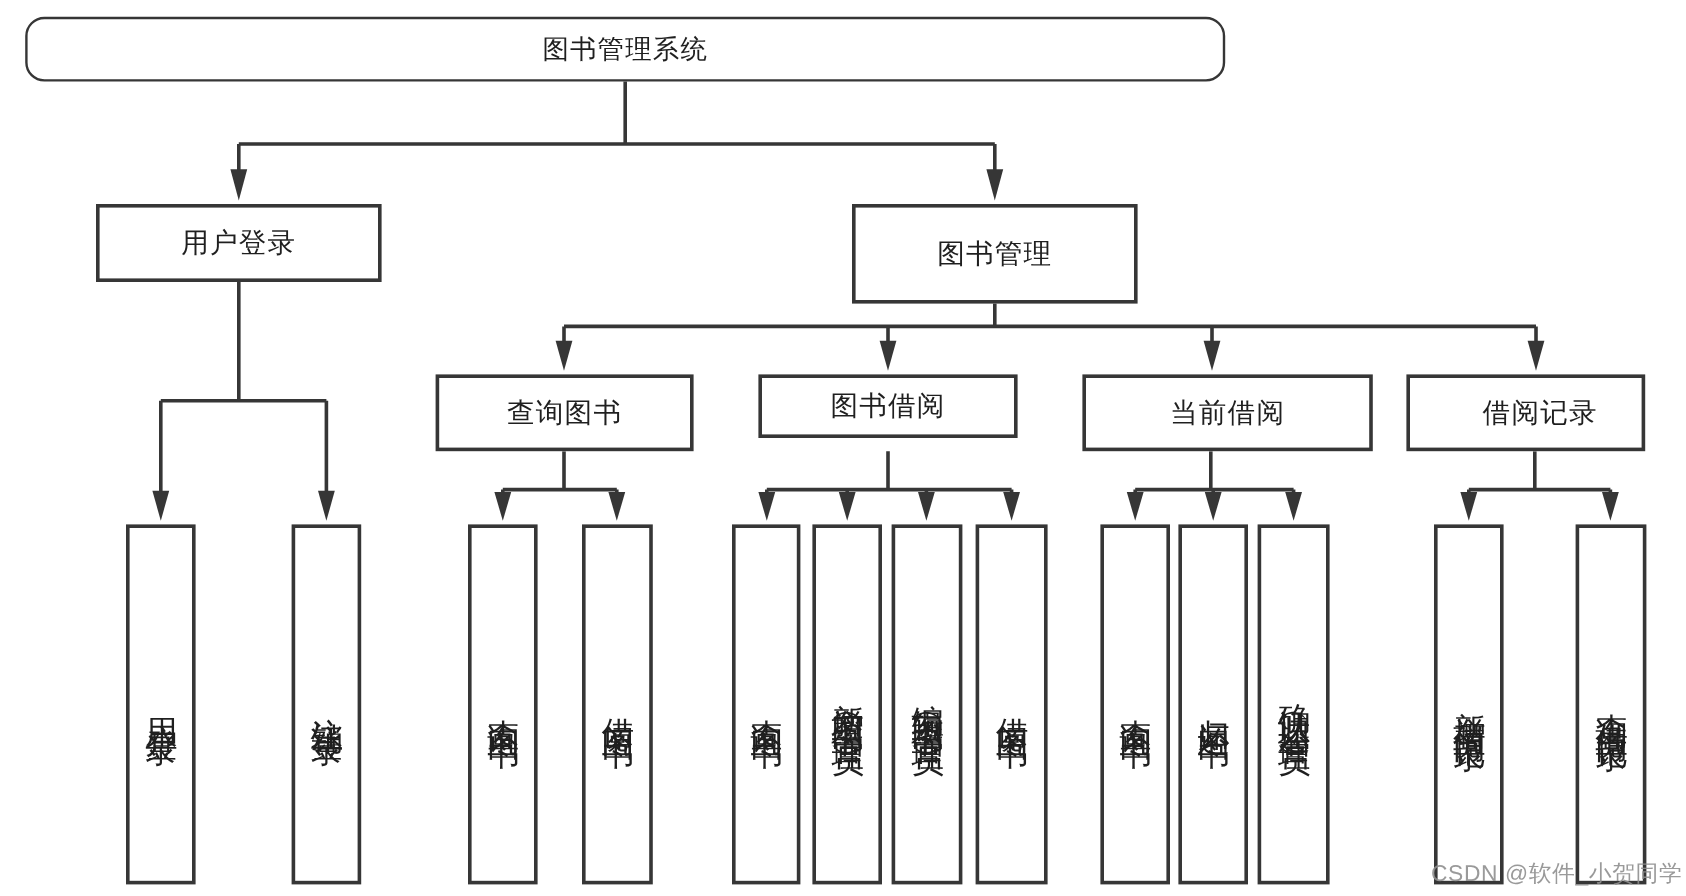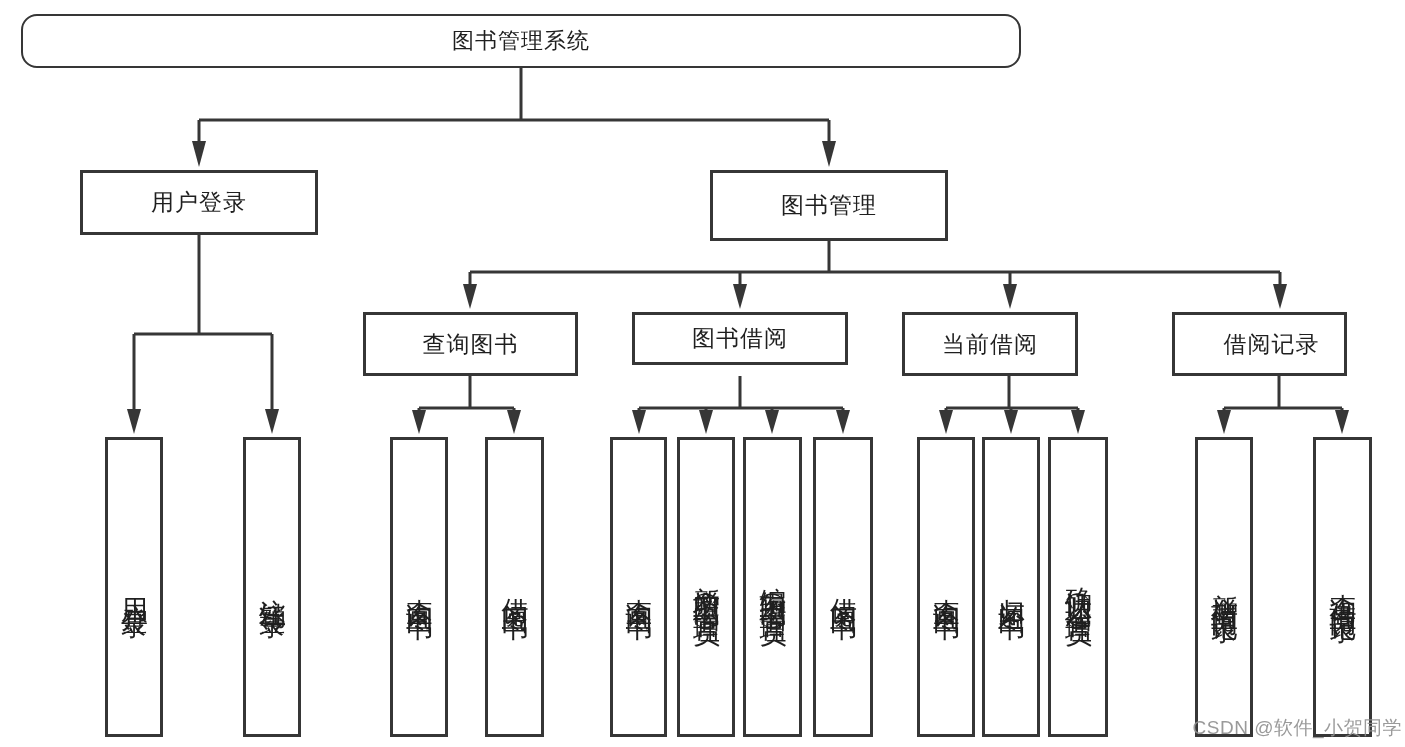--- a/index.html
+++ b/index.html
@@ -121,34 +121,34 @@
     </g>
   </svg>
 
   <div class="hbox root" style="left:21px; top:14px; width:1000px; height:54px;border-radius:16px;">
     <span>图书管理系统</span>
   </div>
 
   <div class="hbox" style="left:80px; top:170px; width:238px; height:65px;">
     <span>用户登录</span>
   </div>
-  <div class="hbox" style="left:710px; top:170px; width:238px; height:71px;">
+  <div class="hbox" style="left:710px; top:170px; width:238px; height:83px;">
     <span>图书管理</span>
   </div>
 
   <div class="hbox" style="left:363px; top:312px; width:215px; height:64px;">
     <span>查询图书</span>
   </div>
   <div class="hbox" style="left:632px; top:312px; width:216px; height:53px;">
     <span>图书借阅</span>
   </div>
-  <div class="hbox" style="left:902px; top:312px; width:176px; height:64px;">
+  <div class="hbox" style="left:902px; top:312px; width:242px; height:64px;">
     <span>当前借阅</span>
   </div>
-  <div class="hbox" style="left:1172px; top:312px; width:175px; height:64px;padding-left:24px;">
+  <div class="hbox" style="left:1172px; top:312px; width:199px; height:64px;padding-left:24px;">
     <span>借阅记录</span>
   </div>
 
   <div class="vbox" style="left:105px; width:58px;">
     <span>用户登录</span>
   </div>
   <div class="vbox" style="left:243px; width:58px;">
     <span>注销登录</span>
   </div>
 

